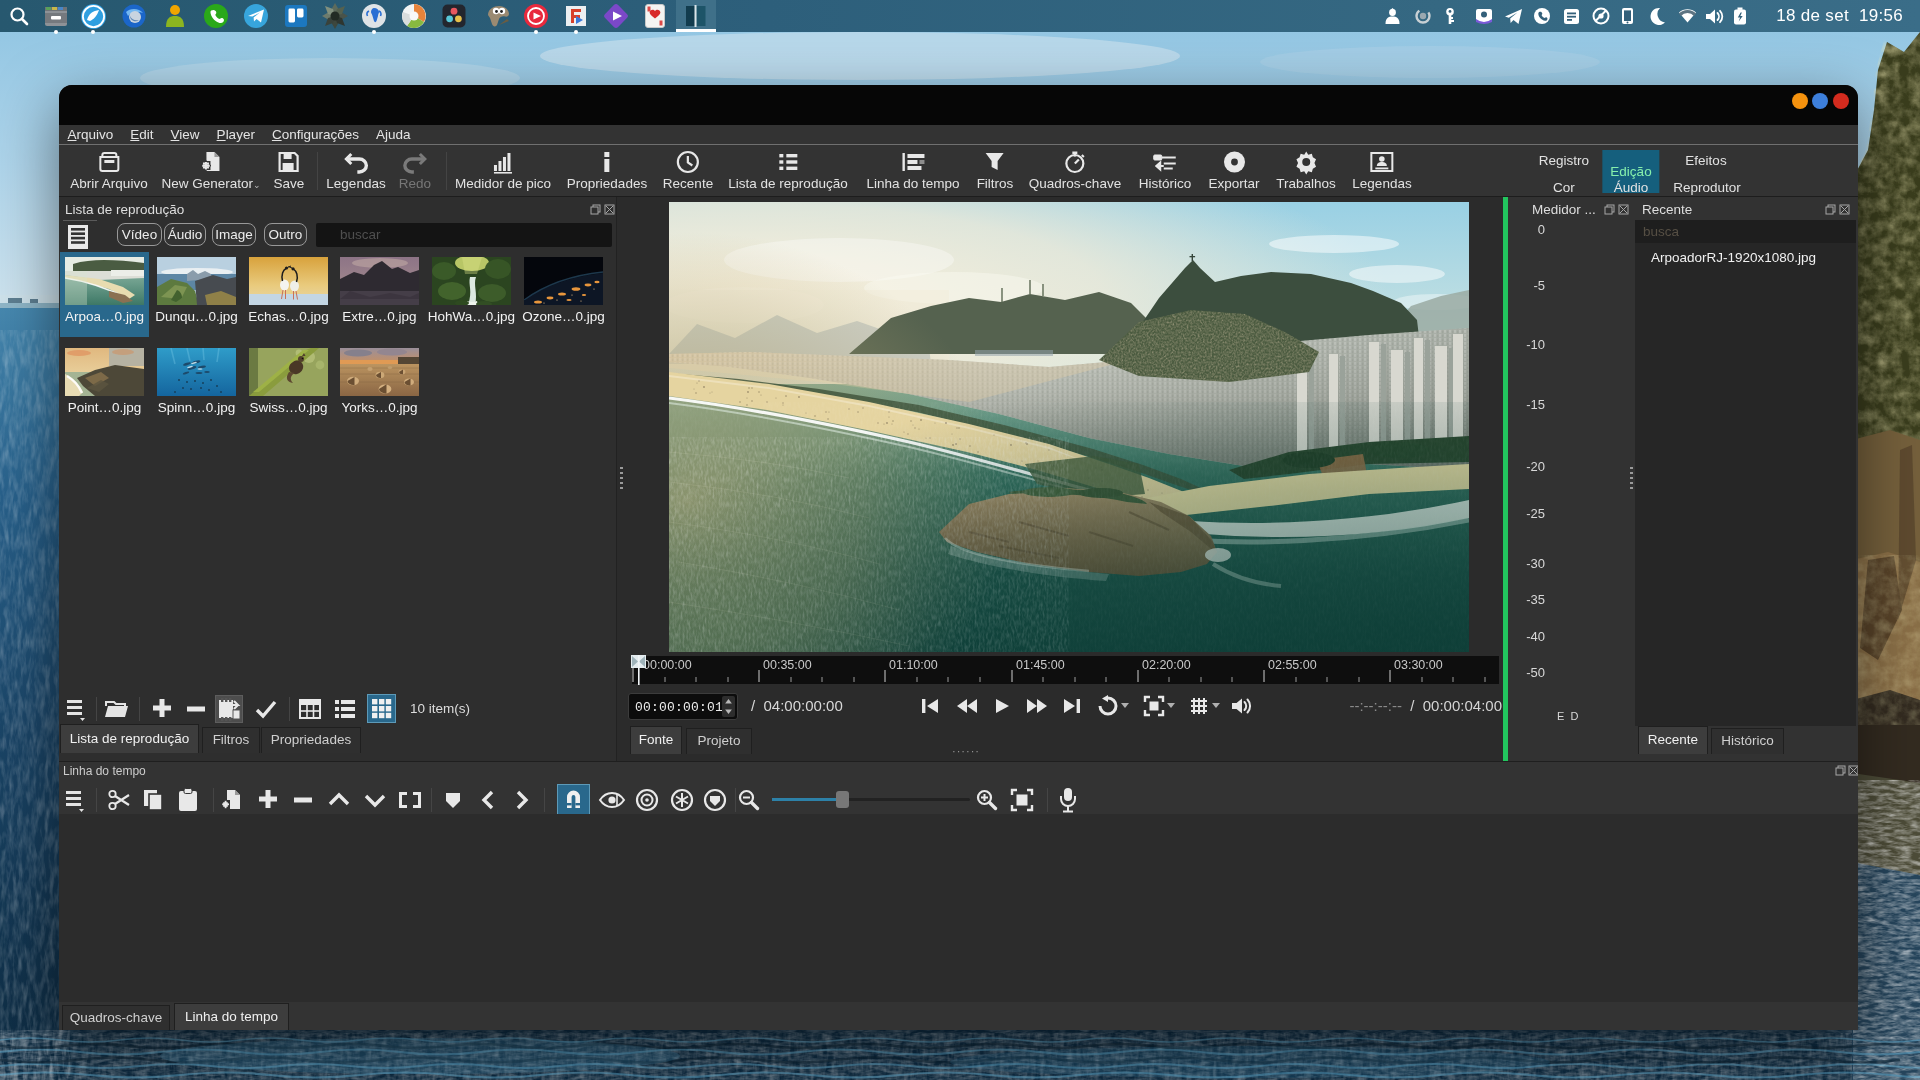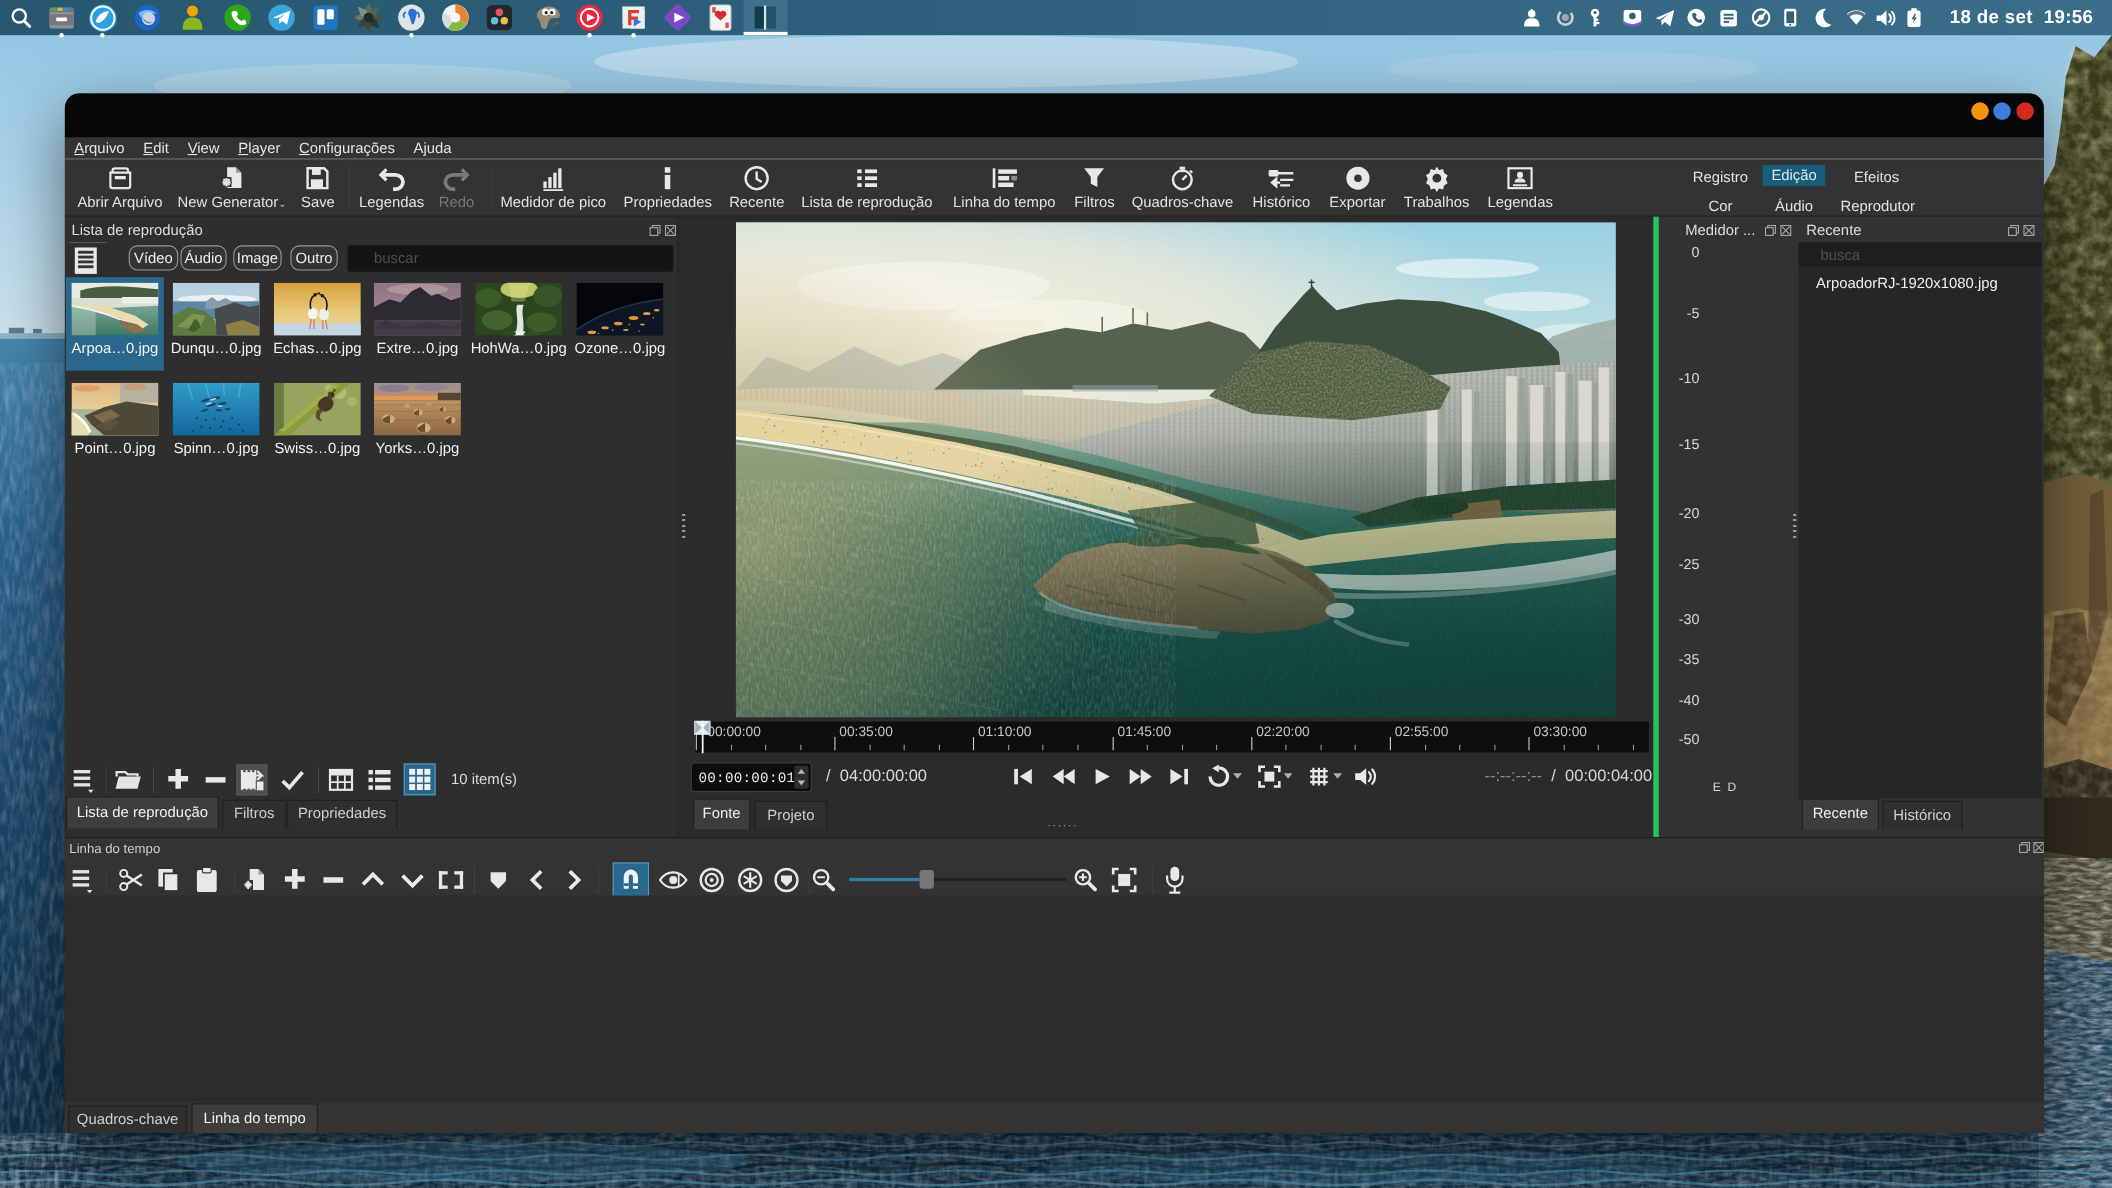--- a/index.html
+++ b/index.html
@@ -1,36 +1,36 @@
 <!DOCTYPE html>
 <html><head>
 <meta charset="utf-8">
 <style>
 *{margin:0;padding:0;box-sizing:border-box}
 html,body{width:1920px;height:1080px;overflow:hidden;font-family:"Liberation Sans",sans-serif}
 #desk{position:absolute;inset:0}
 #topbar{position:absolute;left:0;top:0;width:1920px;height:32px;background:linear-gradient(90deg,#27586f,#2d5f7b 40%,#356882 75%,#3a6d88);display:flex;align-items:center;z-index:30}
 .ap{position:absolute;top:2px;width:28px;height:28px;display:flex;align-items:center;justify-content:center}
 .dot{position:absolute;top:28px;width:4px;height:4px;border-radius:50%;background:#fff}
-#clock{position:absolute;right:17px;top:0;height:32px;line-height:32px;color:#fff;font-weight:bold;font-size:17px;letter-spacing:.3px}
+#clock{position:absolute;right:17px;top:0;height:32px;line-height:32px;color:#fff;font-weight:normal;font-size:17px;letter-spacing:.3px}
 .tray{position:absolute;top:7px;height:18px;display:flex;align-items:center;justify-content:center}
 #win{position:absolute;left:59px;top:85px;width:1799px;height:945px;background:#323232;border-radius:13px 13px 0 0;box-shadow:0 20px 60px rgba(0,0,0,.5);z-index:20}
 #titlebar{position:absolute;left:0;top:0;width:100%;height:40px;background:#060606;border-radius:13px 13px 0 0}
 #title{position:absolute;width:100%;text-align:center;top:9px;color:#fff;font-weight:bold;font-size:15px}
 .tl{position:absolute;top:8px;width:16px;height:16px;border-radius:50%}
 #menubar{position:absolute;left:0;top:40px;width:100%;height:20px;background:#333;border-bottom:1px solid #707070;display:flex;align-items:center;padding-left:0}
 #menubar span{padding:0 8.5px;font-size:13.5px;color:#e4e4e4}
 #toolbar{position:absolute;left:0;top:61px;width:100%;height:51px;background:#333;border-bottom:1px solid #1d1d1d}
 .tbtn{position:absolute;top:3px;transform:translateX(-50%);display:flex;flex-direction:column;align-items:center}
 .tbtn svg{display:block}
 .tbtn .lb{font-size:13.5px;color:#e2e2e2;margin-top:1px;white-space:nowrap}
 .tbtn.dis .lb{color:#777}
 .tsep{position:absolute;top:6px;width:1px;height:38px;background:#252525;border-right:1px solid #444}
 .wsp{position:absolute;transform:translateX(-50%);font-size:13.5px;color:#e2e2e2;white-space:nowrap}
-.wsp.act{background:#155f7d;color:#e5e5e5;padding:2px 8px}
+.wsp.act{background:#155f7d;color:#86efac;padding:14px 8px}
 .panel{position:absolute;overflow:hidden}
 .ptitle{font-size:13.5px;color:#dedede}
 .dkic{position:absolute;width:11px;height:11px;opacity:.85}
 .chip{position:absolute;top:0;height:23px;border:1px solid #989898;border-radius:8px;color:#ececec;font-size:13.5px;line-height:21px;text-align:center;background:#333}
 .tab{position:absolute;font-size:13.5px;color:#cfcfcf;background:#2f2f2f;border:1px solid #1f1f1f;border-bottom:none;text-align:center}
 .tab.act{background:#3d3d3d;color:#f0f0f0}
 .cell{position:absolute;width:89px;height:85px}
 .cell .th{position:absolute;left:5px;top:5px;width:79px;height:48px;overflow:hidden}
 .cell .cap{position:absolute;left:0;top:57px;width:100%;text-align:center;font-size:13.5px;color:#f2f2f2}
 .mlab{position:absolute;right:0;font-size:13px;color:#d8d8d8;transform:translateY(-50%)}
@@ -1221,21 +1221,21 @@
 <div class="panel" id="recent" style="left:1574px;top:112px;width:225px;height:564px;background:#323232">
 <div class="ptitle" style="position:absolute;left:9px;top:5px">Recente</div>
 <svg class="dkic" style="left:192px;top:7px" viewBox="0 0 11 11">
         <rect x="3" y="1" width="7" height="7" fill="none" stroke="#bbb"></rect>
         <rect x="1" y="3" width="7" height="7" fill="#323232" stroke="#bbb"></rect>
       </svg>
 <svg class="dkic" style="left:206px;top:7px" viewBox="0 0 11 11">
         <rect x="1" y="1" width="9" height="9" fill="none" stroke="#bbb"></rect>
         <path d="M2 2 L9 9 M9 2 L2 9" stroke="#bbb" stroke-width="1"></path>
       </svg>
-<div style="position:absolute;left:2px;top:23px;width:221px;height:23px;background:#1e1e1e;color:#564f44;font-size:13.5px;line-height:23px;padding-left:20px">busca</div>
+<div style="position:absolute;left:2px;top:23px;width:221px;height:23px;background:#1e1e1e;color:#564f44;font-size:13.5px;line-height:23px;padding-left:8px">busca</div>
 <div style="position:absolute;left:2px;top:46px;width:221px;height:483px;background:#262626">
 <div style="position:absolute;left:16px;top:7px;font-size:13.5px;color:#f0f0f0">ArpoadorRJ-1920x1080.jpg</div>
 </div>
 <div class="tab act" style="left:5px;top:529px;width:70px;height:28px;line-height:26px">Recente</div>
 <div class="tab" style="left:78px;top:531px;width:73px;height:26px;line-height:24px">Histórico</div>
 </div>
 <div style="position:absolute;left:561px;top:382px;width:3px;height:22px;background:repeating-linear-gradient(#9a9a9a 0 2px,transparent 2px 5px)"></div>
 <div style="position:absolute;left:1571px;top:382px;width:3px;height:22px;background:repeating-linear-gradient(#9a9a9a 0 2px,transparent 2px 5px)"></div>
 <div class="panel" id="timeline" style="left:0;top:676px;width:1799px;height:269px;background:#333;border-top:1px solid #1f1f1f">
 <div style="position:absolute;left:4px;top:2px;font-size:12px;color:#ccc">Linha do tempo</div>

